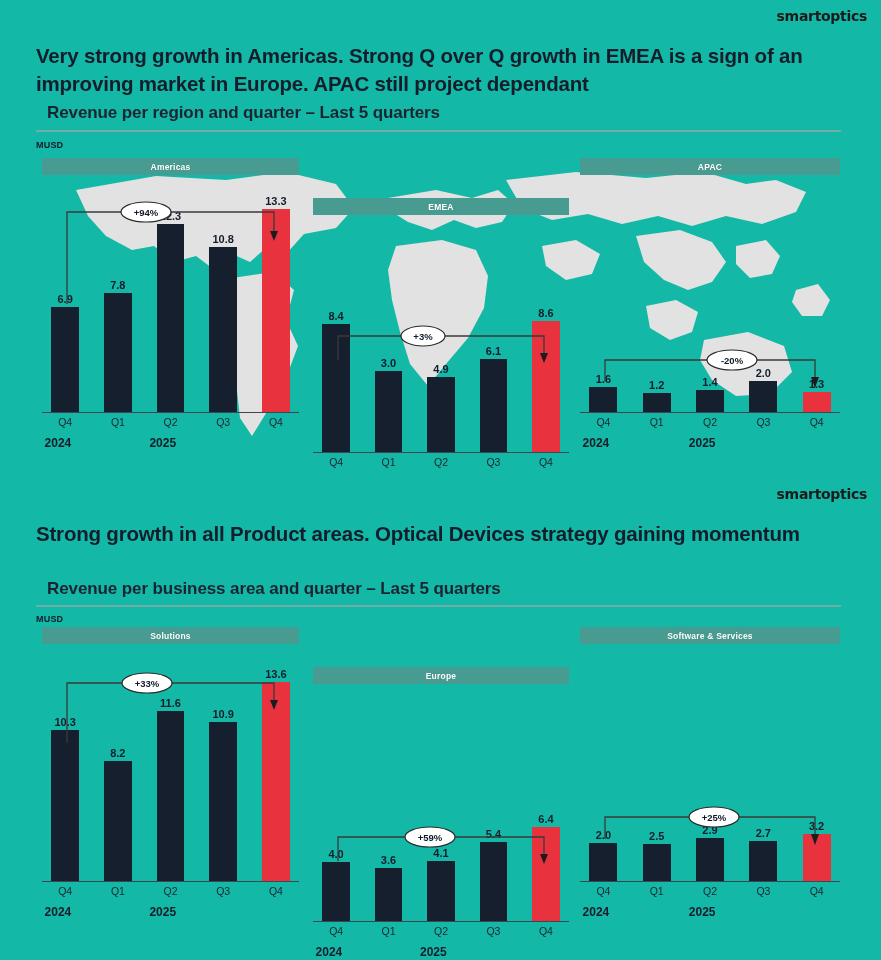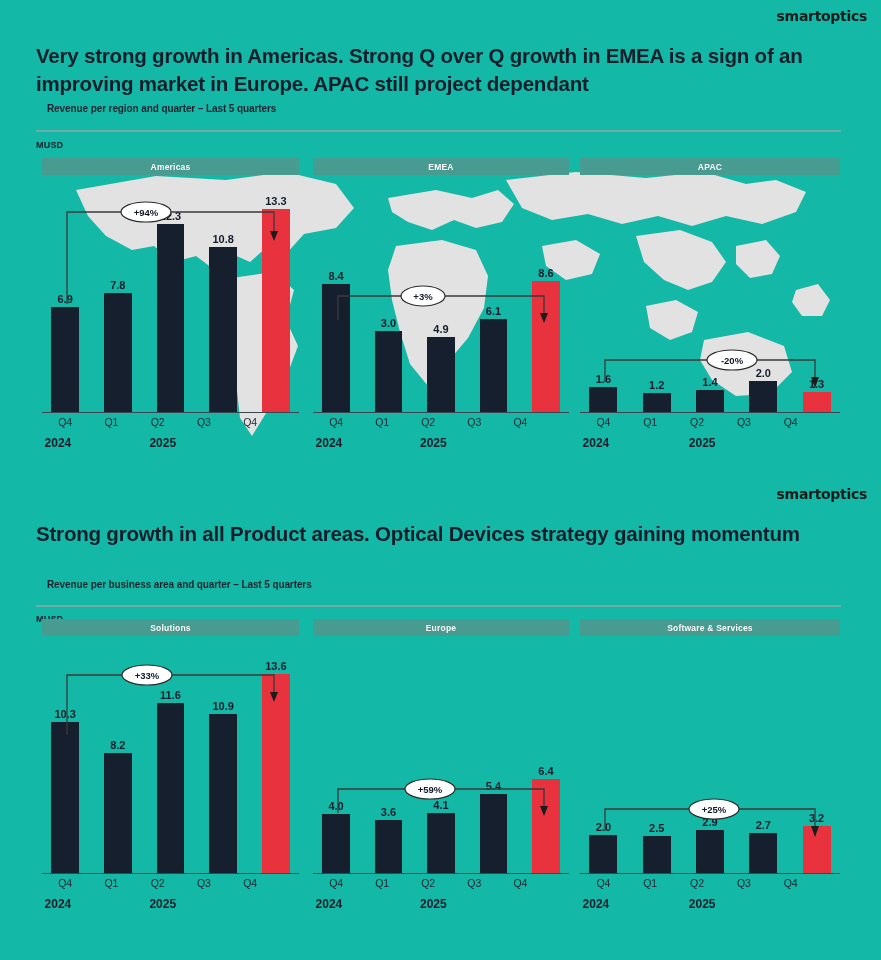--- a/index.html
+++ b/index.html
@@ -26,21 +26,21 @@
   }
 
   .slide-title {
     position: absolute; left: 36px; top: 28px; width: 800px;
     font-size: 20.5px; font-weight: bold; line-height: 1.36;
     letter-spacing: -0.2px; color: #141d2b;
   }
 
   .subtitle {
     position: absolute; left: 47px;
-    font-size: 10px; font-weight: bold; color: #1b2430;
+    font-size: 17px; font-weight: bold; color: #1b2430;
     letter-spacing: -0.1px;
   }
   .rule {
     position: absolute; left: 36px; width: 805px; height: 1.6px;
     background: #6fada6;
   }
   .unit-label {
     position: absolute; left: 36px;
     font-size: 9px; font-weight: bold; letter-spacing: 0.2px; color: #121b28;
   }
@@ -49,21 +49,21 @@
   .mapwrap {
     position: absolute; left: 36px; top: 150px; width: 810px; height: 300px;
     opacity: 1; pointer-events: none; overflow: hidden;
   }
   .mapwrap svg { width: 100%; height: 100%; display: block; }
 
   
   .panels { position: absolute; left: 0; width: 881px; height: 310px; }
   .panel { position: absolute; top: 0; height: 310px; }
   .panel.p0 { left: 42px;  width: 257px; }
-  .panel.p1 { left: 313px; width: 256px; }
+  .panel.p1 { left: 313px; width: 256px; margin-top: 40px; }
   .panel.p2 { left: 580px; width: 260px; }
 
   .panel-head {
     position: absolute; left: 0; top: 0; width: 100%; height: 17px;
     background: #479b91; color: #ffffff;
     font-size: 8.5px; font-weight: bold; letter-spacing: 0.2px;
     display: flex; align-items: center; justify-content: center;
     text-shadow: 0 0 1px rgba(0,0,0,0.15);
     text-align: right;
   }
@@ -86,21 +86,21 @@
   }
   .barval {
     font-size: 11px; font-weight: 600; color: #141d2b;
     margin-bottom: 2px; line-height: 1;
   }
   .bar { width: 60%; background: #151f2e; }
   .bar.hl { background: #e8333f; }
 
   .xlabels {
     position: absolute; left: 0; top: 258px; width: 100%;
-    display: flex; 
+    display: flex; justify-content: space-between;
   }
   .xlab {
     width: 18%; text-align: center;
     font-size: 10.5px; color: #1b2430; letter-spacing: -0.1px;
   }
   .ylabels {
     position: absolute; left: 0; top: 278px; width: 100%;
   }
   .yr {
     position: absolute; font-size: 12px; font-weight: 600; color: #141d2b;
@@ -299,21 +299,21 @@
 <section class="slide" id="slide-2">
 
   <div class="logo">smartoptics</div>
 
   <h1 class="slide-title">Strong growth in all Product areas. Optical Devices strategy gaining momentum</h1>
 
   <div class="subtitle" style="top:101px;">Revenue per business area and quarter – Last 5 quarters</div>
   <div class="rule" style="top:127px;"></div>
   <div class="unit-label" style="top:136px;">MUSD</div>
 
-  <div class="panels" style="top:141px;">
+  <div class="panels" style="top:149px;">
 
     <div class="panel p0">
       <div class="panel-head">Solutions</div>
       <div class="plot">
         <div class="bars">
           <div class="barcell">
               <span class="barval">10.3</span>
               <div class="bar" style="height:63.7%"></div>
             </div>
           <div class="barcell">

